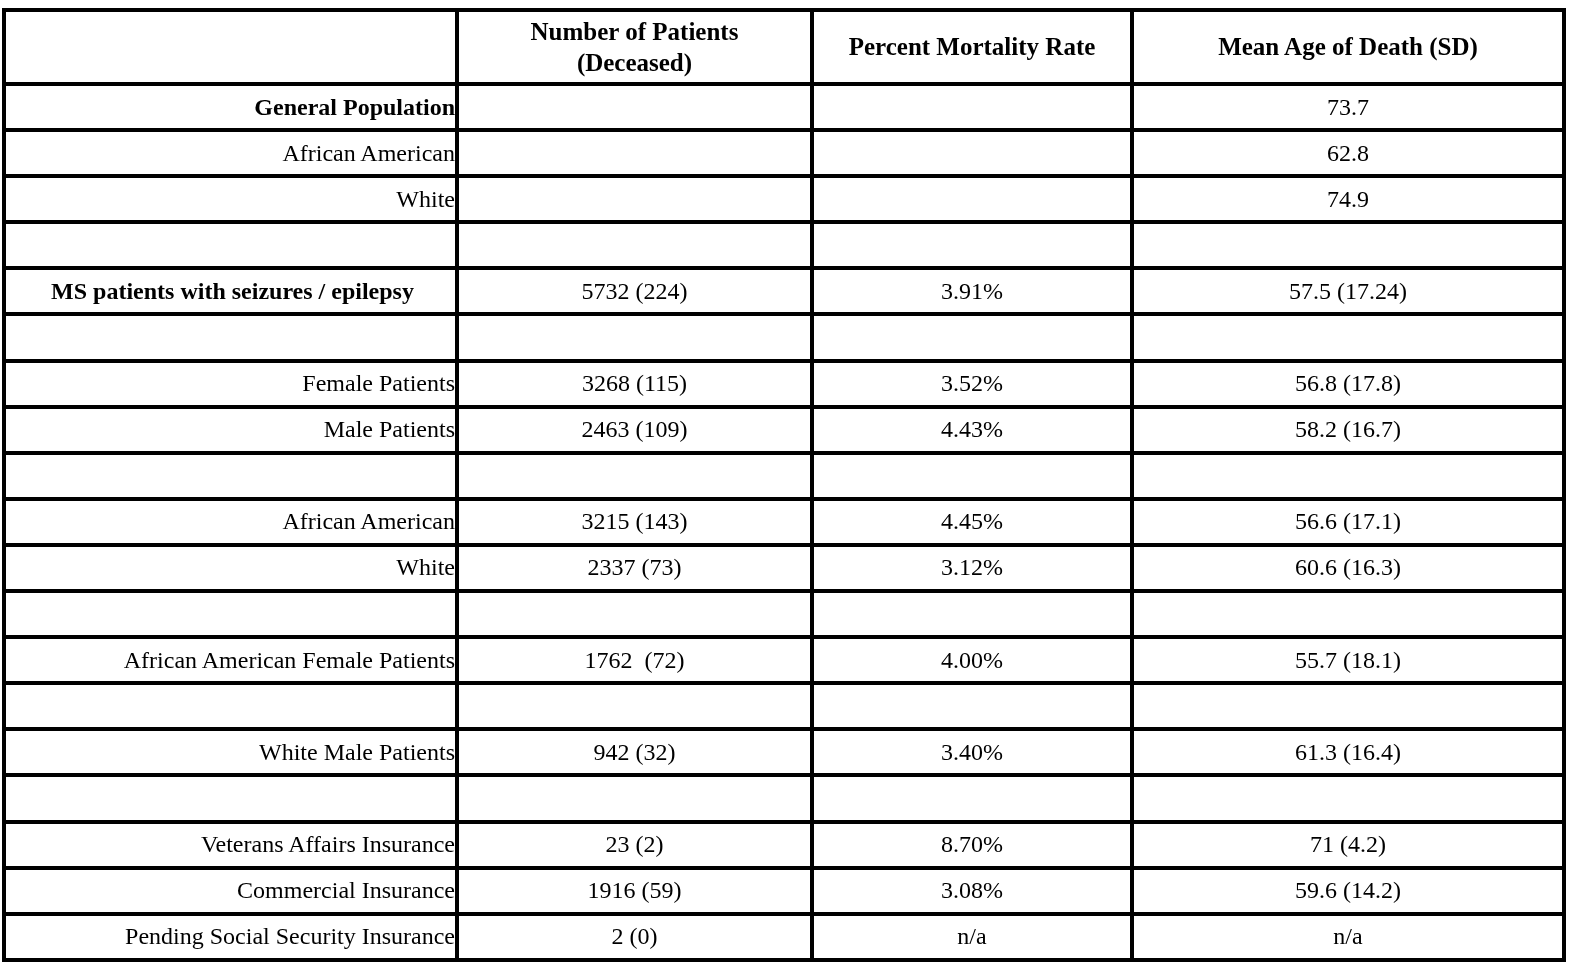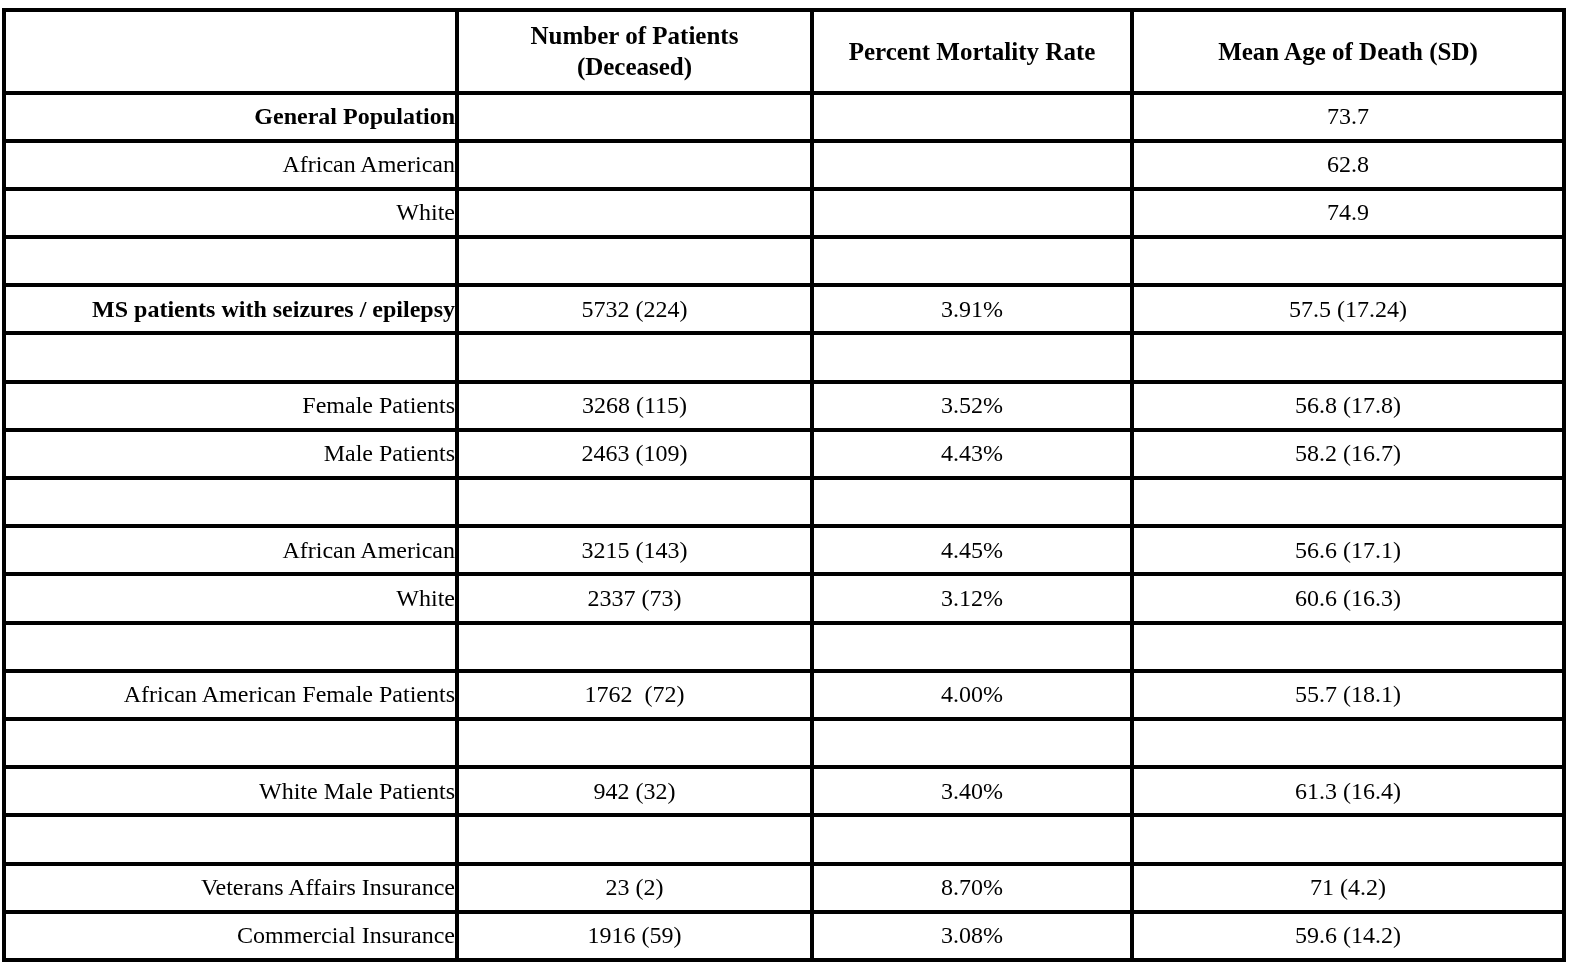--- a/index.html
+++ b/index.html
@@ -33,32 +33,32 @@
   thead th {
     height: 70px;
     font-weight: bold;
     font-size: 25px;
     text-align: center;
     vertical-align: middle;
     line-height: 1.25;
   }
   thead th .wrapbox {
     max-width: 250px;
-    margin: 8px auto;
+    margin: 0 auto;
   }
   tbody td {
     height: 32px;
     font-size: 24px;
     vertical-align: middle;
   }
   td.label {
     padding-right: 3px;
   }
   td.label.right { text-align: right; }
-  td.label.left  { text-align: right; padding-left: 4px; }
+  td.label.left  { text-align: center; padding-left: 4px; }
   td.label.bold  { font-weight: bold; margin-top: 23px; }
   td.val {
     text-align: center;
     white-space: pre-wrap;
   }
 </style>
 </head>
 <body>
 
 <table class="mortality">
@@ -180,14 +180,20 @@
         <td class="val">23 (2)</td>
         <td class="val">8.70%</td>
         <td class="val">71 (4.2)</td>
       </tr>
       <tr>
         <td class="label right">Commercial Insurance</td>
         <td class="val">1916 (59)</td>
         <td class="val">3.08%</td>
         <td class="val">59.6 (14.2)</td>
       </tr>
+      <tr>
+        <td class="label right">Pending Social Security Insurance</td>
+        <td class="val">2 (0)</td>
+        <td class="val">n/a</td>
+        <td class="val">n/a</td>
+      </tr>
     </tbody>
 </table>
 
 </body></html>

